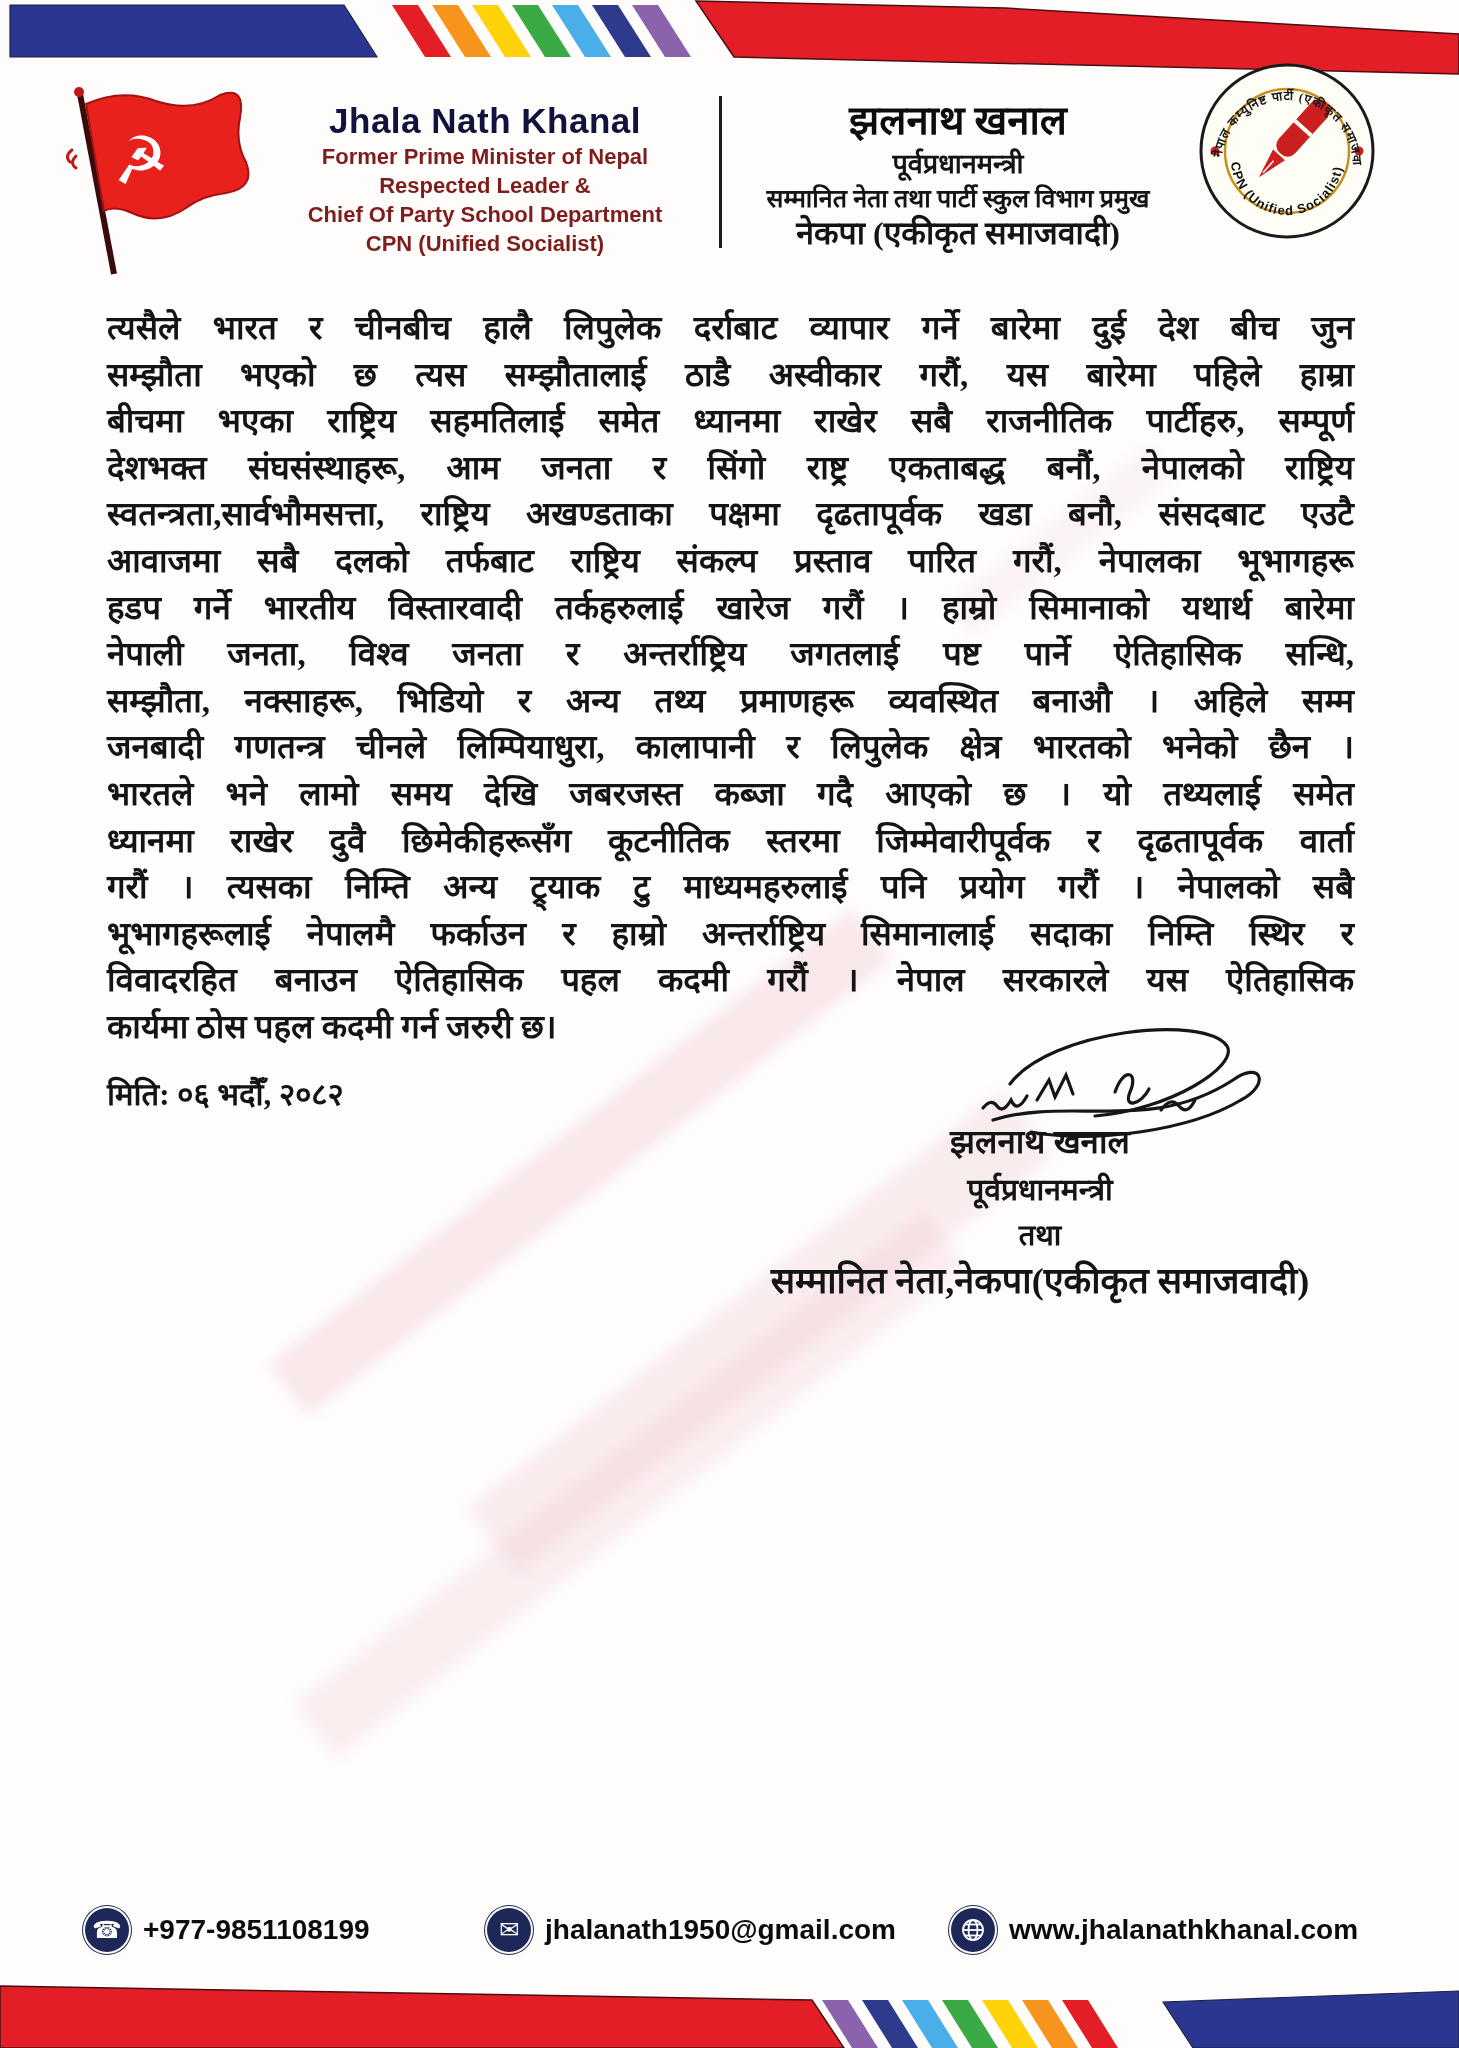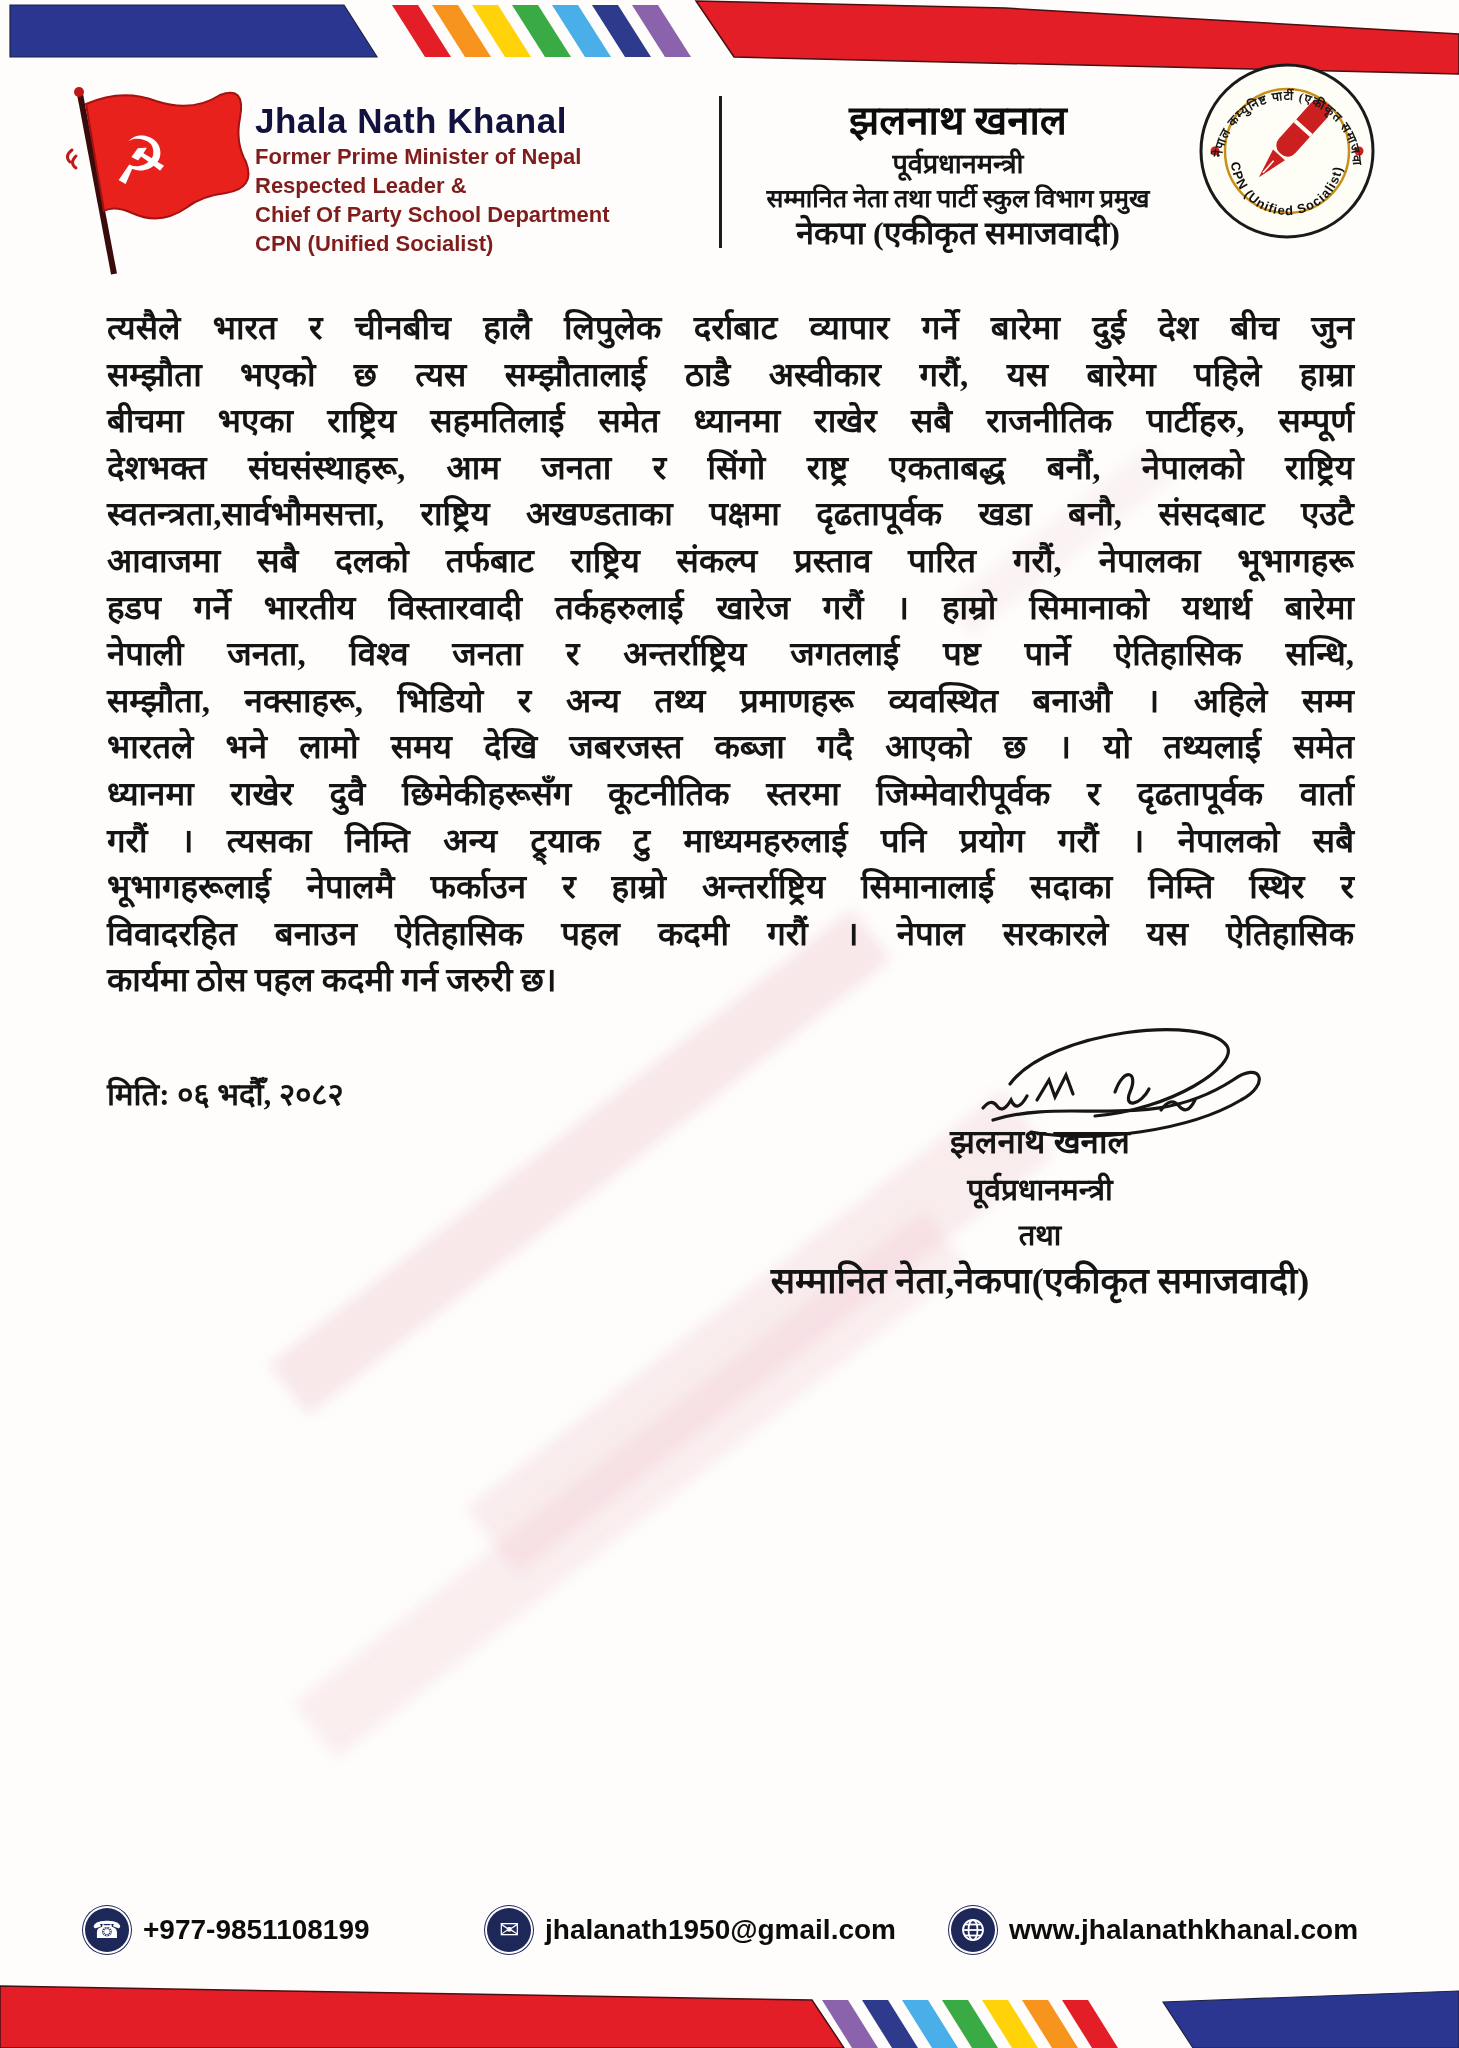--- a/index.html
+++ b/index.html
@@ -8,21 +8,21 @@
     background:#fefdfb;overflow:hidden;
     font-family:"Liberation Serif","DejaVu Serif",serif;color:#141414;
   }
   svg{display:block}
   .banner{position:absolute;left:0;width:1459px;}
   .banner.top{top:0;height:80px;}
   .banner.bottom{bottom:0;height:78px;}
 
   
   .flag{position:absolute;left:50px;top:82px;width:210px;height:200px;}
-  .en-block{position:absolute;left:255px;top:100px;width:460px;text-align:left;
+  .en-block{position:absolute;left:255px;top:100px;width:460px;text-align:center;
     font-family:"Liberation Sans","DejaVu Sans",sans-serif;font-weight:bold;}
   .en-name{font-size:35px;color:#12123f;letter-spacing:.5px;line-height:42px;}
   .en-sub{font-size:22px;color:#7f1d1d;line-height:29px;}
   .divider{position:absolute;left:719px;top:96px;width:2.5px;height:152px;background:#1c1c1c;}
   .np-block{position:absolute;left:728px;top:96px;width:460px;text-align:center;font-weight:bold;}
   .np-name{font-size:40px;line-height:50px;color:#0c0c0c;}
   .np-sub1{font-size:27px;line-height:36px;}
   .np-sub2{font-size:25px;line-height:34px;}
   .np-sub3{font-size:32px;line-height:34px;}
   .seal{position:absolute;left:1198px;top:62px;width:178px;height:178px;}
@@ -131,20 +131,21 @@
   <div class="letter-body">
     <div class="bline">त्यसैले भारत र चीनबीच हालै लिपुलेक दर्राबाट व्यापार गर्ने बारेमा दुई देश बीच जुन</div>
     <div class="bline">सम्झौता भएको छ त्यस सम्झौतालाई ठाडै अस्वीकार गरौं, यस बारेमा पहिले हाम्रा</div>
     <div class="bline">बीचमा भएका राष्ट्रिय सहमतिलाई समेत ध्यानमा राखेर सबै राजनीतिक पार्टीहरु, सम्पूर्ण</div>
     <div class="bline">देशभक्त संघसंस्थाहरू, आम जनता र सिंगो राष्ट्र एकताबद्ध बनौं, नेपालको राष्ट्रिय</div>
     <div class="bline">स्वतन्त्रता,सार्वभौमसत्ता, राष्ट्रिय अखण्डताका पक्षमा दृढतापूर्वक खडा बनौ, संसदबाट एउटै</div>
     <div class="bline">आवाजमा सबै दलको तर्फबाट राष्ट्रिय संकल्प प्रस्ताव पारित गरौं, नेपालका भूभागहरू</div>
     <div class="bline">हडप गर्ने भारतीय विस्तारवादी तर्कहरुलाई खारेज गरौं । हाम्रो सिमानाको यथार्थ बारेमा</div>
     <div class="bline">नेपाली जनता, विश्व जनता र अन्तर्राष्ट्रिय जगतलाई पष्ट पार्ने ऐतिहासिक सन्धि,</div>
     <div class="bline">सम्झौता, नक्साहरू, भिडियो र अन्य तथ्य प्रमाणहरू व्यवस्थित बनाऔ । अहिले सम्म</div>
+    <div class="bline">जनबादी गणतन्त्र चीनले लिम्पियाधुरा, कालापानी र लिपुलेक क्षेत्र भारतको भनेको छैन ।</div>
     <div class="bline">भारतले भने लामो समय देखि जबरजस्त कब्जा गदै आएको छ । यो तथ्यलाई समेत</div>
     <div class="bline">ध्यानमा राखेर दुवै छिमेकीहरूसँग कूटनीतिक स्तरमा जिम्मेवारीपूर्वक र दृढतापूर्वक वार्ता</div>
     <div class="bline">गरौं । त्यसका निम्ति अन्य ट्र्याक टु माध्यमहरुलाई पनि प्रयोग गरौं । नेपालको सबै</div>
     <div class="bline">भूभागहरूलाई नेपालमै फर्काउन र हाम्रो अन्तर्राष्ट्रिय सिमानालाई सदाका निम्ति स्थिर र</div>
     <div class="bline">विवादरहित बनाउन ऐतिहासिक पहल कदमी गरौं । नेपाल सरकारले यस ऐतिहासिक</div>
     <div class="bline last">कार्यमा ठोस पहल कदमी गर्न जरुरी छ।</div>
   </div>
 
   <div class="date">मिति:  ०६ भदौँ, २०८२</div>
 

